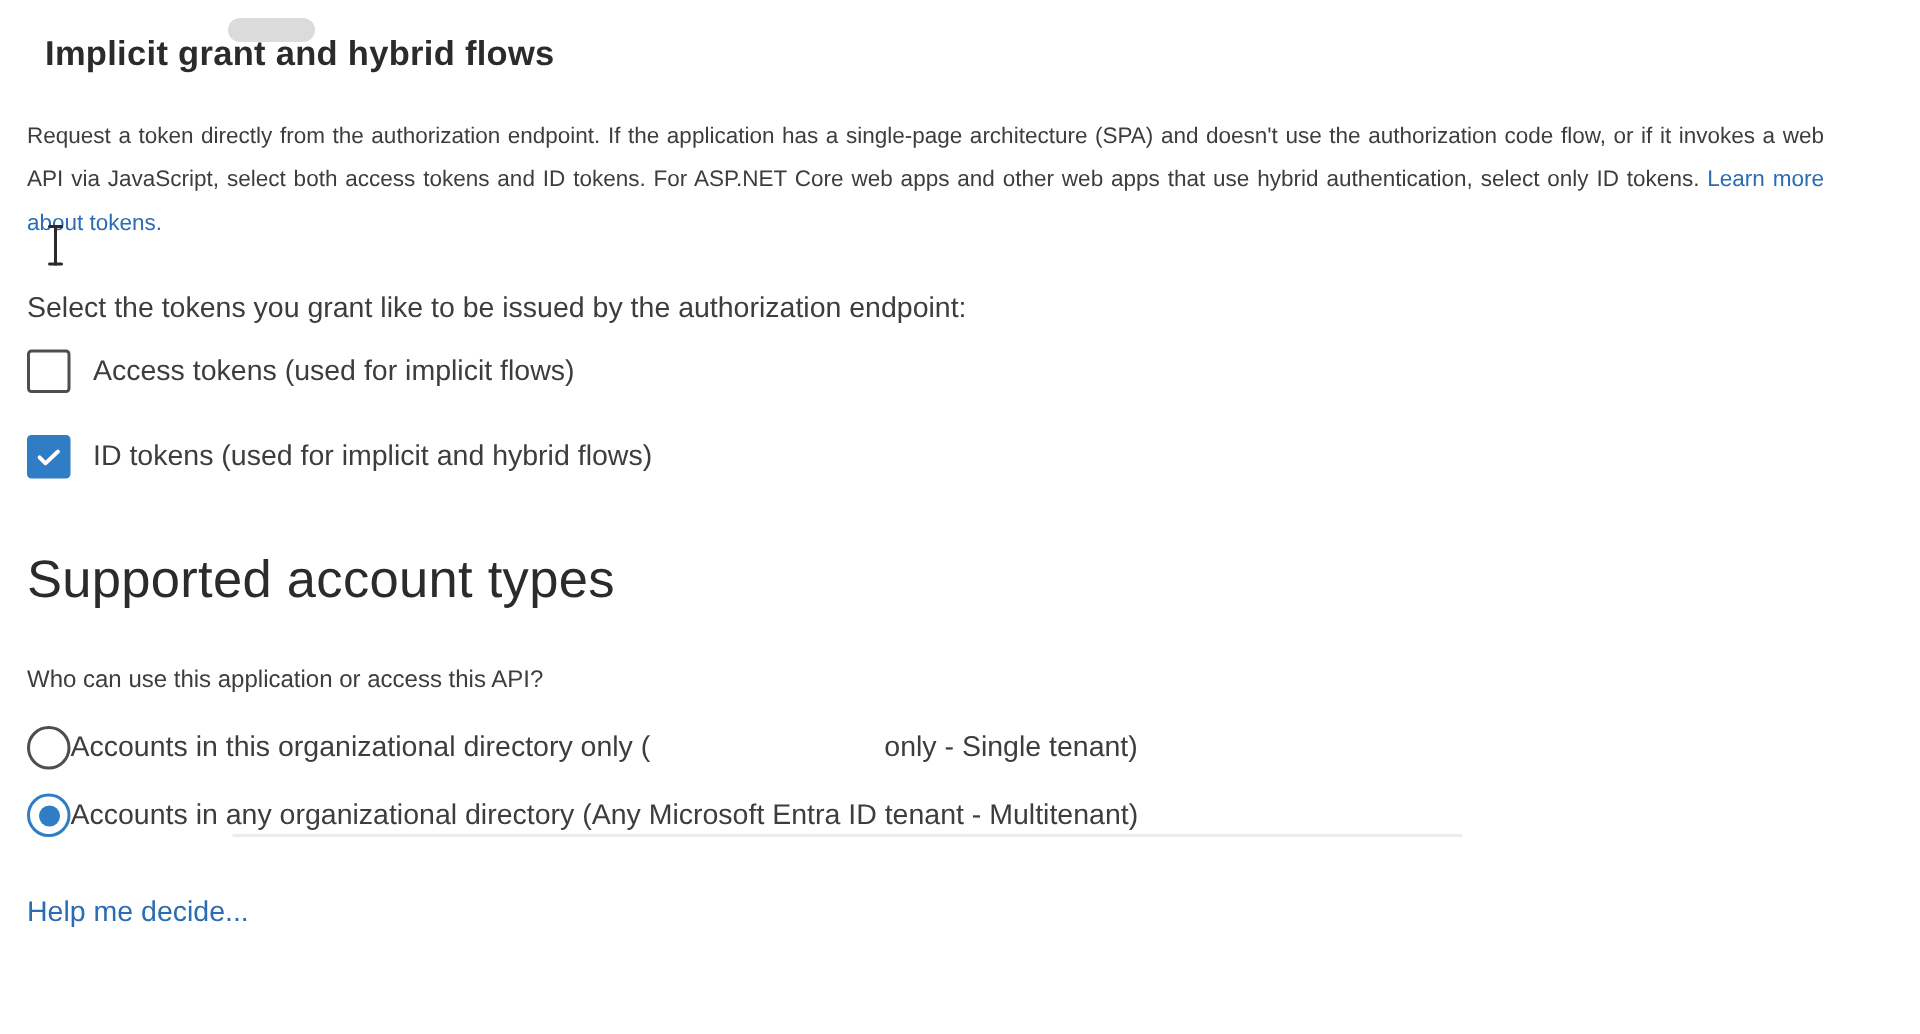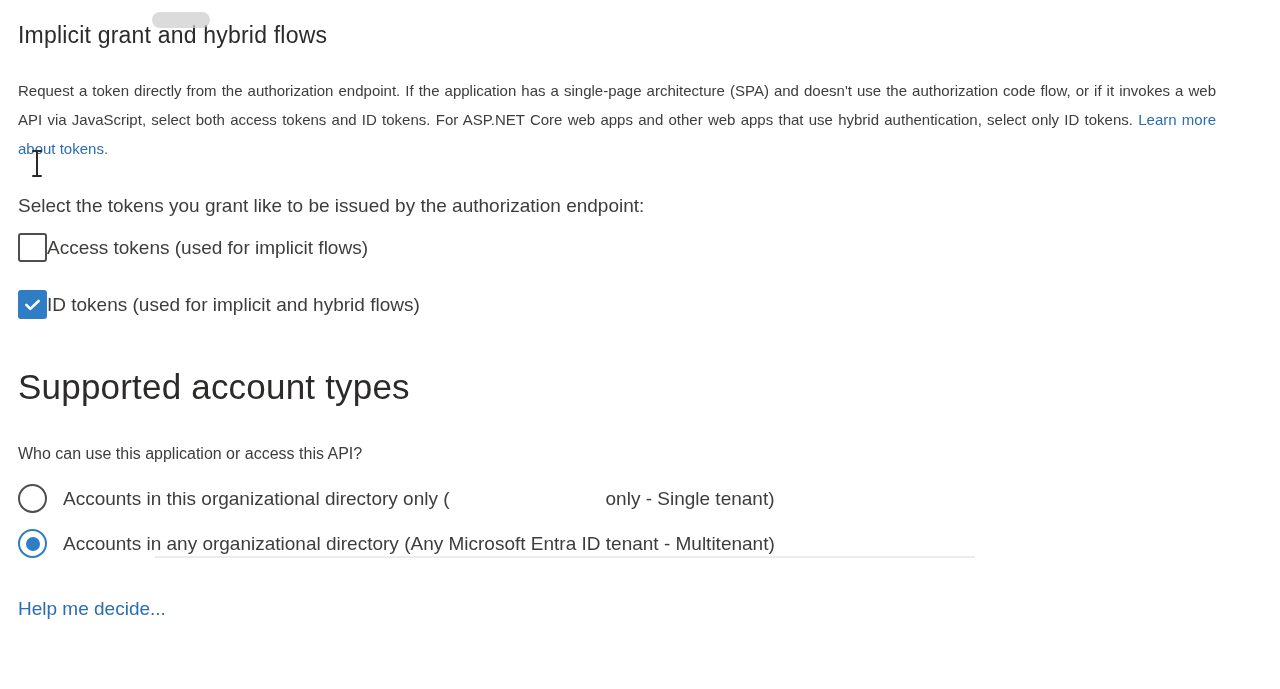--- a/index.html
+++ b/index.html
@@ -21,37 +21,37 @@
     position:relative;
     width:1280px;height:689px;
     padding:0 64px 0 18px;
   }
   
   .top-artifact{
     position:absolute;left:152px;top:-8px;width:58px;height:16px;
     background:#cfcfcf;border-radius:8px;opacity:.75;
   }
   h1.section-heading{
-    margin:20px 0 0 0;
-    font-size:23px;line-height:30px;font-weight:400;
+    margin:20px 0 0 12px;
+    font-size:23px;line-height:30px;font-weight:700;
     color:var(--heading);letter-spacing:.2px;
   }
   p.desc{
     margin:26px 0 0 0;
     font-size:15px;line-height:29px;
     text-align:justify;
     color:var(--text);
   }
   a.link{color:var(--link-blue);text-decoration:none;cursor:pointer;}
   .prompt{
     margin-top:28px;
     font-size:19px;line-height:29px;
   }
   .check-row{
-    display:flex;align-items:center;margin-top:13px;
+    display:flex;align-items:center;gap:15px;margin-top:13px;
   }
   .check-row + .check-row{margin-top:28px;align-items:center;}
   .checkbox{
     width:29px;height:29px;flex:0 0 29px;
     border:2px solid var(--control-border);border-radius:3px;
     background:#ffffff;display:flex;align-items:center;justify-content:center;
     cursor:pointer;
   }
   .checkbox svg{display:none;width:21px;height:21px;}
   .checkbox.checked{background:var(--accent-blue);border-color:var(--accent-blue);}
@@ -60,21 +60,21 @@
   h2.section-heading{
     margin:50px 0 0 0;
     font-size:35px;line-height:36px;font-weight:400;
     color:var(--heading);letter-spacing:.2px;
   }
   .question{
     margin-top:34px;
     font-size:16px;line-height:29px;
   }
   .radio-row{
-    display:flex;align-items:center;gap:16px;margin-top:16px;
+    display:flex;align-items:center;margin-top:16px;
     position:relative;
   }
   .radio{
     width:29px;height:29px;flex:0 0 29px;border-radius:50%;
     border:2px solid var(--control-border);background:#fff;
     display:flex;align-items:center;justify-content:center;cursor:pointer;
   }
   .radio .dot{display:none;width:14px;height:14px;border-radius:50%;background:var(--accent-blue);}
   .radio.selected{border-color:var(--accent-blue);}
   .radio.selected .dot{display:block;}

